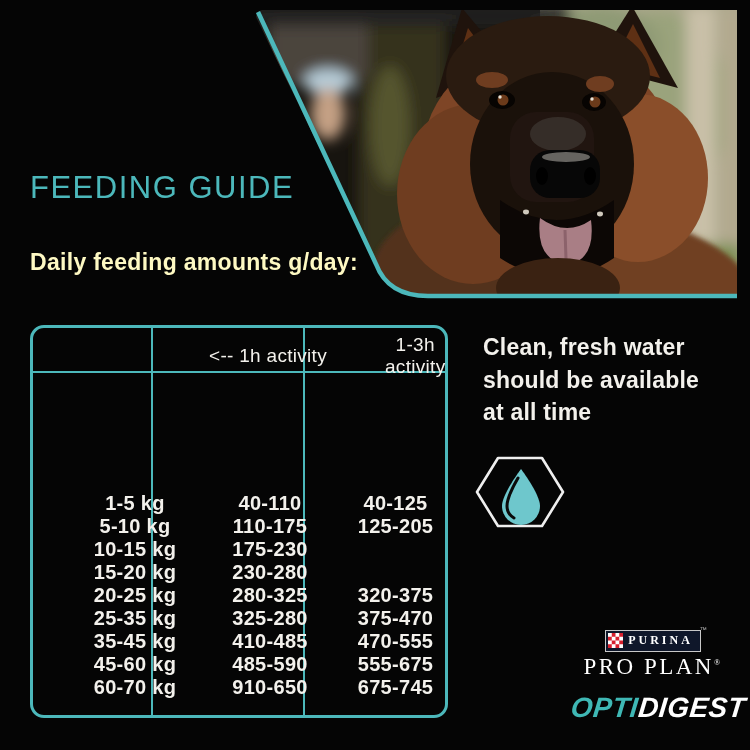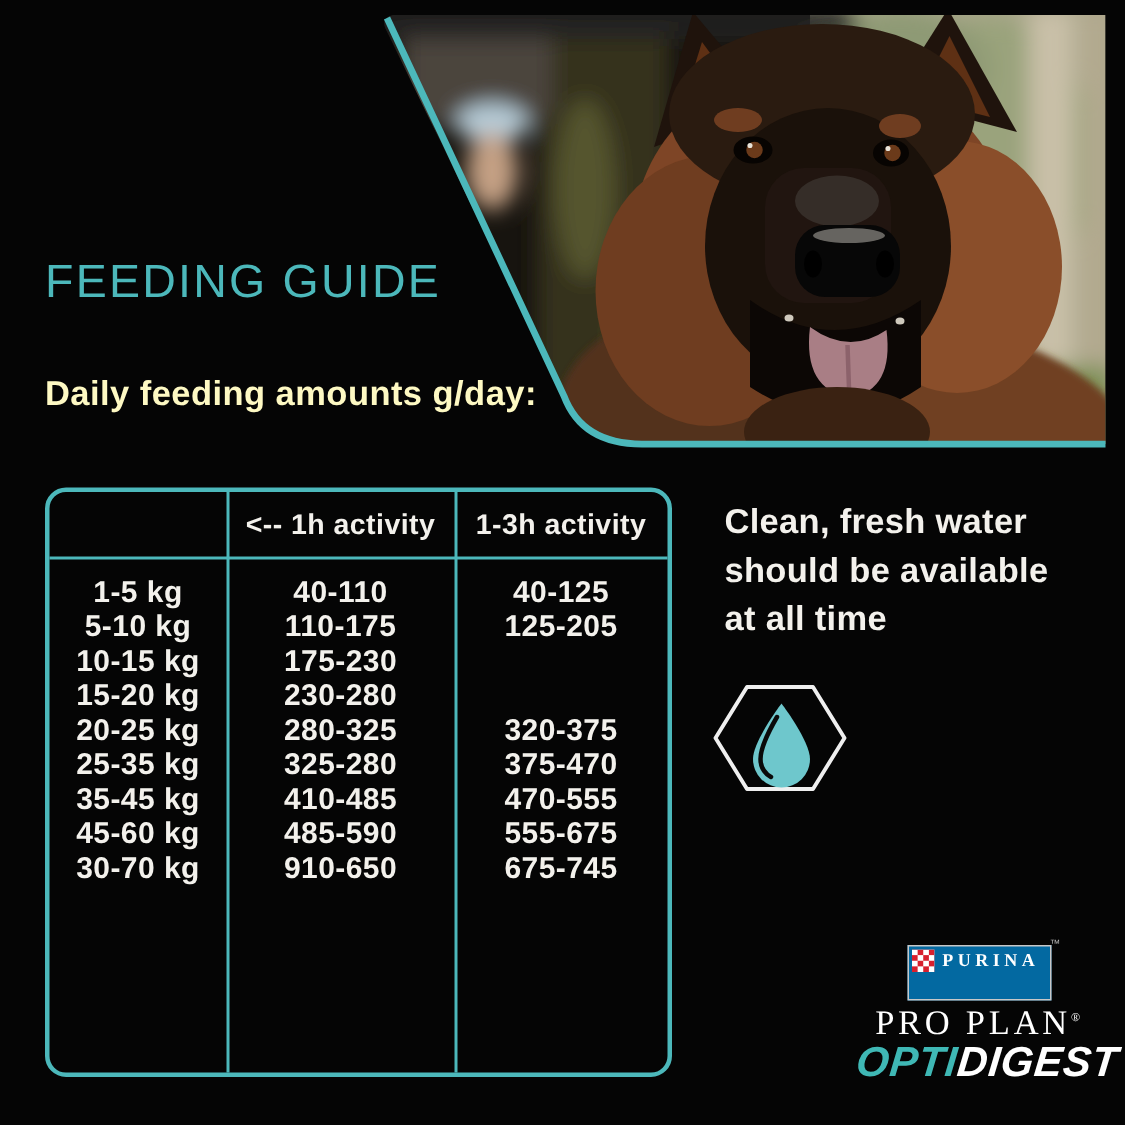--- a/index.html
+++ b/index.html
@@ -16,35 +16,35 @@
             letter-spacing:.3px;color:#fef9c3;}
 
   
   .ftable{position:absolute;left:30px;top:325px;width:418px;height:393px;
           border:3px solid #4cb8bb;border-radius:14px;box-sizing:border-box;}
   .vline{position:absolute;top:0;bottom:0;width:2px;background:#4cb8bb;}
   .vline.c1{left:118px;} .vline.c2{left:270px;}
   .hline{position:absolute;left:0;right:0;top:43px;height:2px;background:#4cb8bb;}
   .thead{position:absolute;left:0;right:0;top:6px;height:34px;display:grid;
          grid-template-columns:118px 152px 1fr;align-items:center;text-align:center;
-         font-size:19px;font-weight:700;letter-spacing:.3px;}
+         font-size:19px;font-weight:400;letter-spacing:.3px;gap:41px;}
   .tbody{position:absolute;left:0;right:0;top:56px;bottom:16px;display:flex;
-         flex-direction:column;justify-content:flex-start;}
+         flex-direction:column;justify-content:flex-end;padding-left:43px;}
   .trow{display:grid;grid-template-columns:118px 152px 1fr;align-items:center;
         text-align:center;font-size:20px;font-weight:600;letter-spacing:.3px;}
 
   
   .water-note{position:absolute;left:483px;top:331px;width:238px;font-size:23px;
               font-weight:600;line-height:1.42;letter-spacing:.2px;}
   .hex-icon{position:absolute;left:474px;top:450px;width:92px;height:84px;}
 
   
   .purina-block{position:absolute;left:573px;top:630px;width:160px;text-align:center;}
   .purina-box{display:inline-flex;align-items:flex-start;gap:5px;border:1px solid #c8c8c8;
-              background:#0369a1;padding:2px 7px 18px 2px;position:relative;}
+              background:#0f172a;padding:2px 7px 3px 2px;position:relative;}
   .checker{width:15px;height:15px;
      background:
        repeating-linear-gradient(0deg,transparent 0 3.75px,transparent 3.75px 7.5px),
        repeating-conic-gradient(#d7202e 0% 25%, #ffffff 0% 50%);
      background-size:7.5px 7.5px;}
   .purina-word{font-family:"Liberation Serif",serif;font-size:12px;letter-spacing:3px;
                color:#fff;font-weight:600;}
   .purina-tm{position:absolute;right:-7px;top:-5px;font-size:7px;color:#bbb;}
   .proplan{font-family:Liberation Serif, serif;font-size:23px;letter-spacing:2.5px;
            color:#fff;margin-top:2px;white-space:nowrap;}
@@ -193,21 +193,21 @@
       <span>35-45 kg</span>
       <span>410-485</span>
       <span>470-555</span>
     </div>
     <div class="trow">
       <span>45-60 kg</span>
       <span>485-590</span>
       <span>555-675</span>
     </div>
     <div class="trow">
-      <span>30-70 kg</span>
+      <span>60-70 kg</span>
       <span>910-650</span>
       <span>675-745</span>
     </div>
   </div>
 </div>
 
 <div class="water-note">Clean, fresh water should be available at all time</div>
 
 <div class="hex-icon">
   <svg width="92" height="84" viewBox="0 0 92 84" xmlns="http://www.w3.org/2000/svg">

